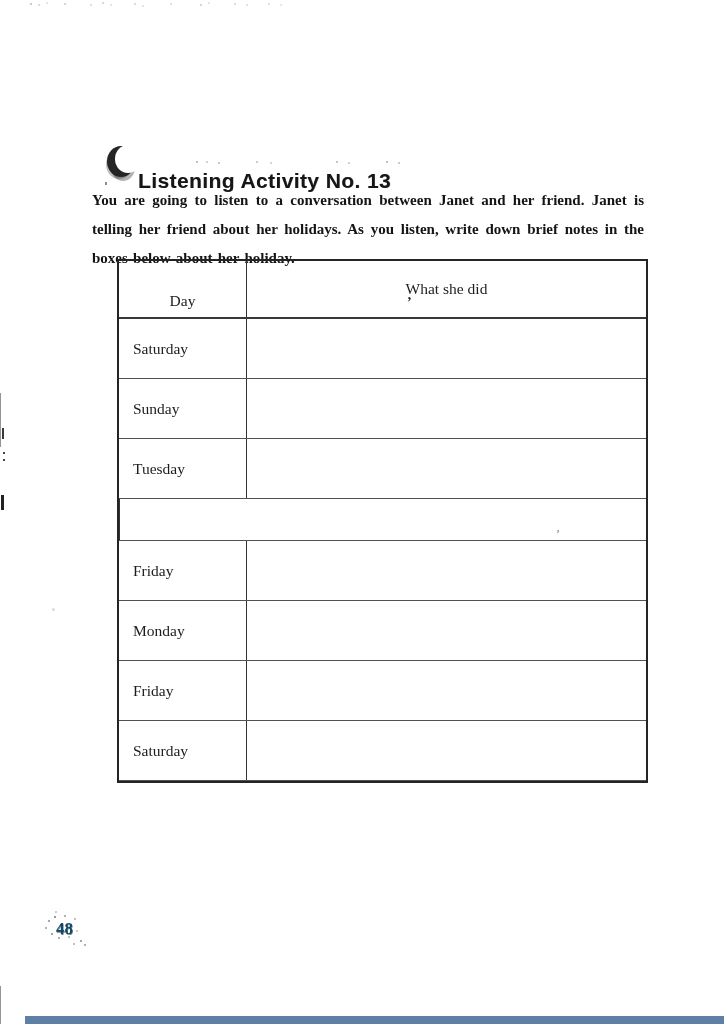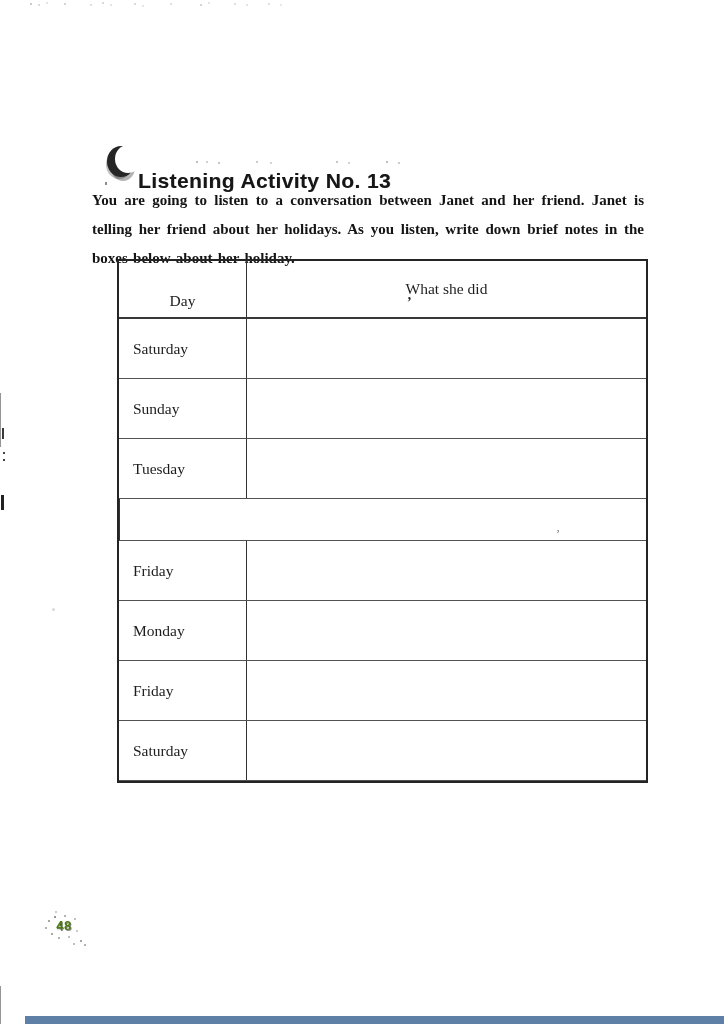--- a/index.html
+++ b/index.html
@@ -184,24 +184,24 @@
     position: absolute;
     left: 437px; top: 266px;
     font-size: 12px;
     color: #777;
   }
 
   
   .page-number {
     position: absolute;
     left: 56px; top: 919px;
-    font-family: Liberation Mono, monospace;
-    font-weight: bold;
-    font-size: 13px;
-    color: #4d7c0f;
+    font-family: Liberation Serif, serif;
+    font-weight: bold;
+    font-size: 17px;
+    color: #0c4a6e;
     text-shadow: 0.6px 0.6px 0 rgba(0,0,0,0.5);
   }
   .ink-smudge {
     position: absolute;
     left: 60px; top: 924px;
     width: 2px; height: 2px;
     background: rgba(0,0,0,0.6);
     box-shadow:
       -12px -4px 0 rgba(0,0,0,0.35), -6px -8px 0 rgba(0,0,0,0.4),
       4px -9px 0 rgba(0,0,0,0.3), 14px -6px 0 rgba(0,0,0,0.25),

